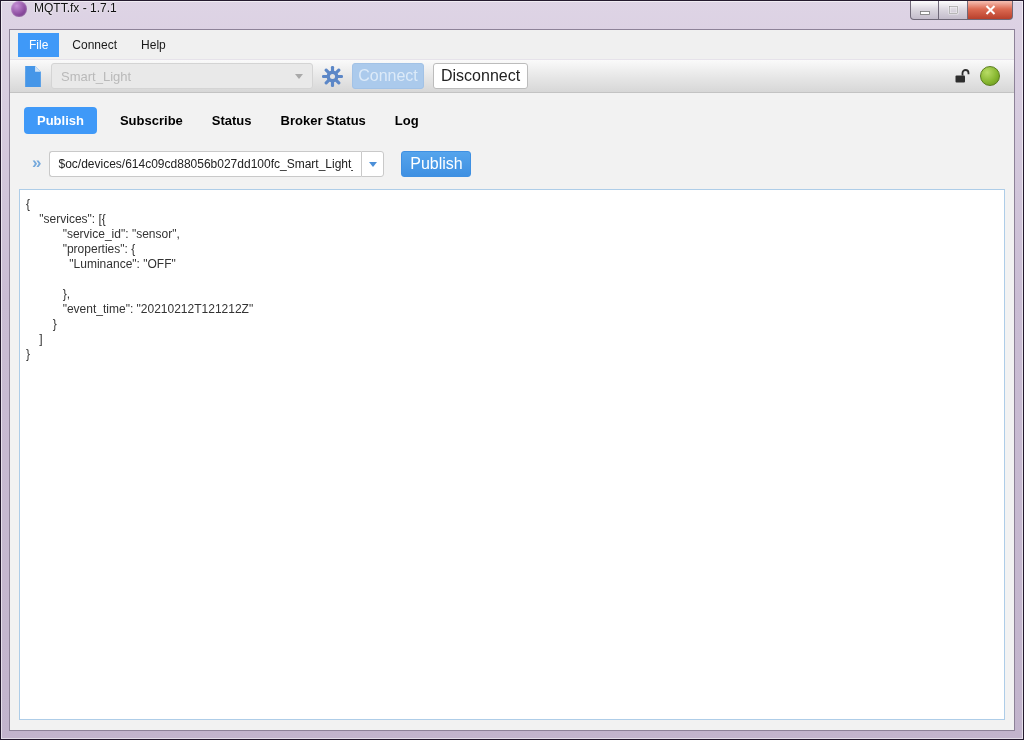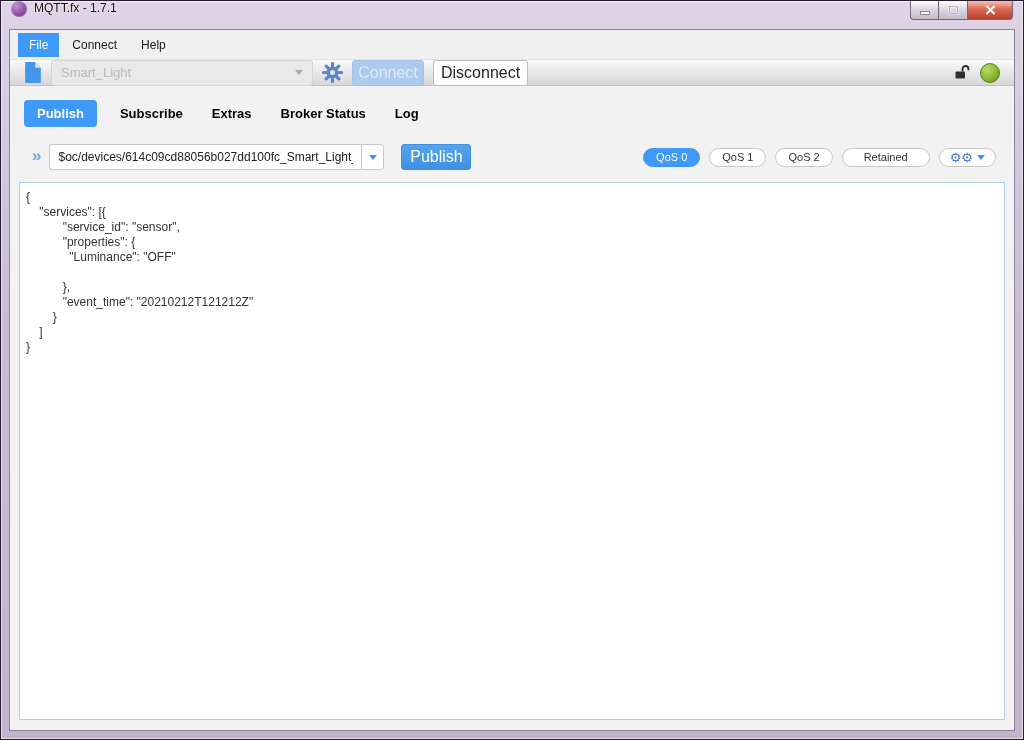--- a/index.html
+++ b/index.html
@@ -62,21 +62,21 @@
     display: flex; align-items: center;
     padding-left: 8px; gap: 2px;
   }
   .menu-item {
     font-size: 12px; color: #1a1a1a;
     padding: 5px 11px;
     cursor: default;
   }
   .menu-item.active { background: #3f99f8; color: #fff; }
   .toolbar {
-    height: 27px; flex: 0 0 auto;
+    height: 34px; flex: 0 0 auto;
     background: linear-gradient(#fafafa, #e6e6e6 55%, #d7d7d7);
     border-top: 1px solid #e6e2ea;
     border-bottom: 1px solid #c3c3c3;
     display: flex; align-items: center;
     padding: 0 14px; gap: 9px;
   }
   .profile-combo {
     width: 262px; height: 26px;
     background: #e9e9e9;
     border: 1px solid #d4d4d4; border-radius: 3px;
@@ -250,44 +250,34 @@
         </svg>
       </span>
       <div class="status-sphere"></div>
     </div>
 
     <div class="main">
 
       <div class="tabs">
         <div class="tab active">Publish</div>
         <div class="tab">Subscribe</div>
-        <div class="tab">Extras</div>
+        <div class="tab">Status</div>
         <div class="tab">Broker Status</div>
         <div class="tab">Log</div>
       </div>
 
       <div class="pub-row">
         <span class="chevrons">»</span>
         <div class="topic-group">
           <input class="topic-input" type="text" value="$oc/devices/614c09cd88056b027dd100fc_Smart_Light_01" style="">
           <div class="topic-arrow-btn">
             <span class="caret-down blue"></span>
           </div>
         </div>
         <button class="btn btn-publish">Publish</button>
-        <div class="qos-group">
-          <div class="pill selected">QoS 0</div>
-          <div class="pill">QoS 1</div>
-          <div class="pill">QoS 2</div>
-          <div class="pill retained">Retained</div>
-          <div class="pill gear-pill">
-            <span class="gear-glyph">⚙⚙</span>
-            <span class="caret-down blue"></span>
-          </div>
-        </div>
       </div>
 
       <textarea class="payload-editor" spellcheck="false" style="">{
     "services": [{
            "service_id": "sensor",
            "properties": {
              "Luminance": "OFF"
 
            },
            "event_time": "20210212T121212Z"

